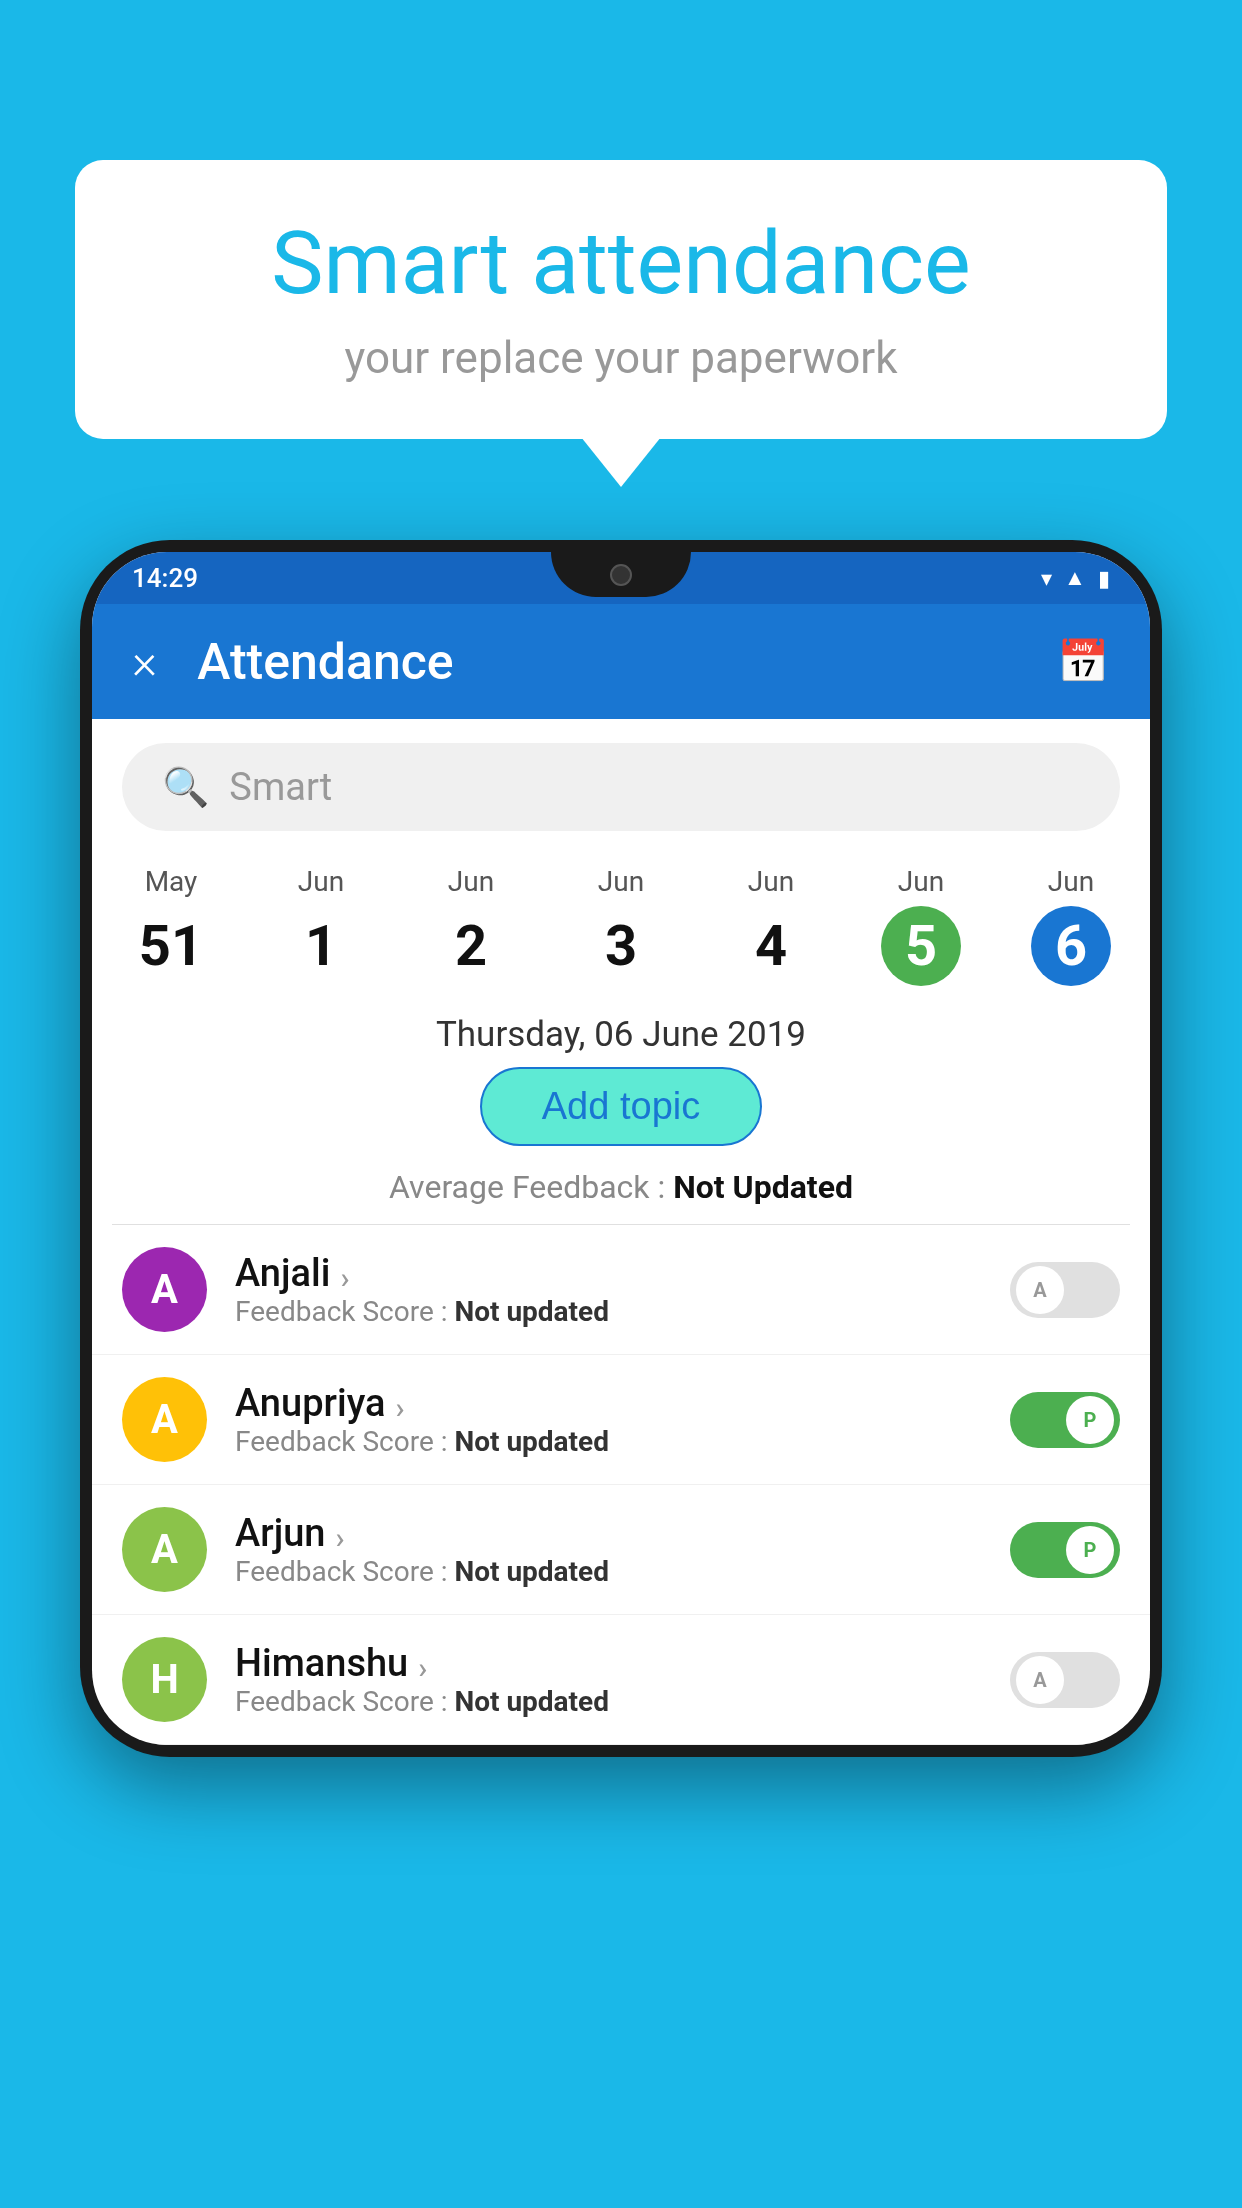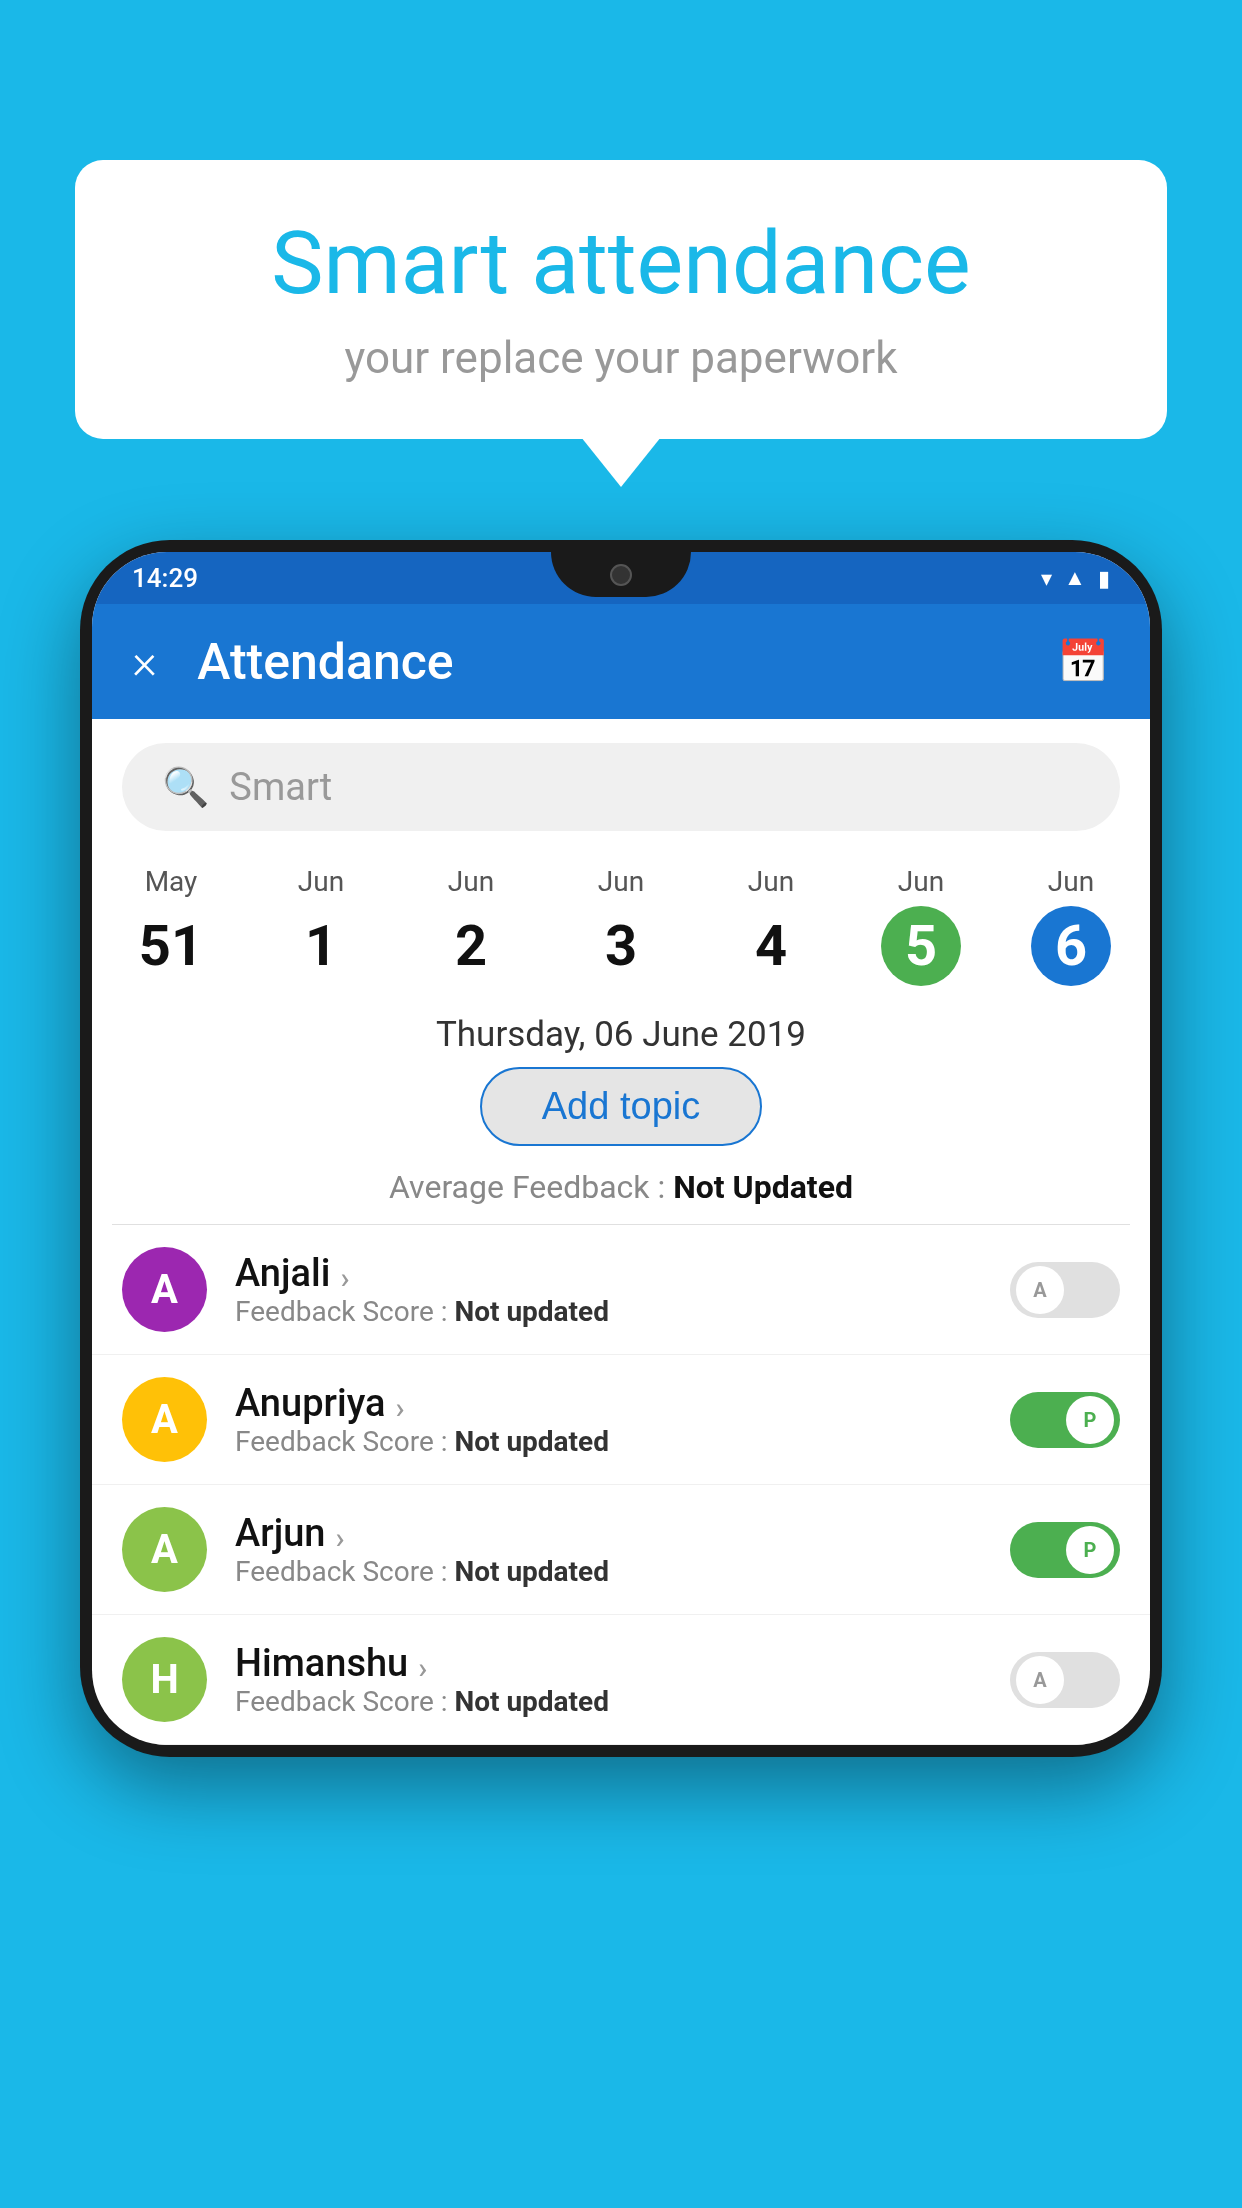--- a/index.html
+++ b/index.html
@@ -210,21 +210,21 @@
       color: #333;
       margin: 18px 0 12px;
     }
 
     
     .add-topic-btn {
       display: block;
       margin: 0 auto 22px;
       border: 2.5px solid #1976d2;
       border-radius: 50px;
-      background: #e5e5e5;
+      background: #5eead4;
       color: #1976d2;
       font-size: 38px;
       padding: 16px 60px;
       cursor: pointer;
       width: fit-content;
     }
 
     
     .feedback-avg {
       text-align: center;

